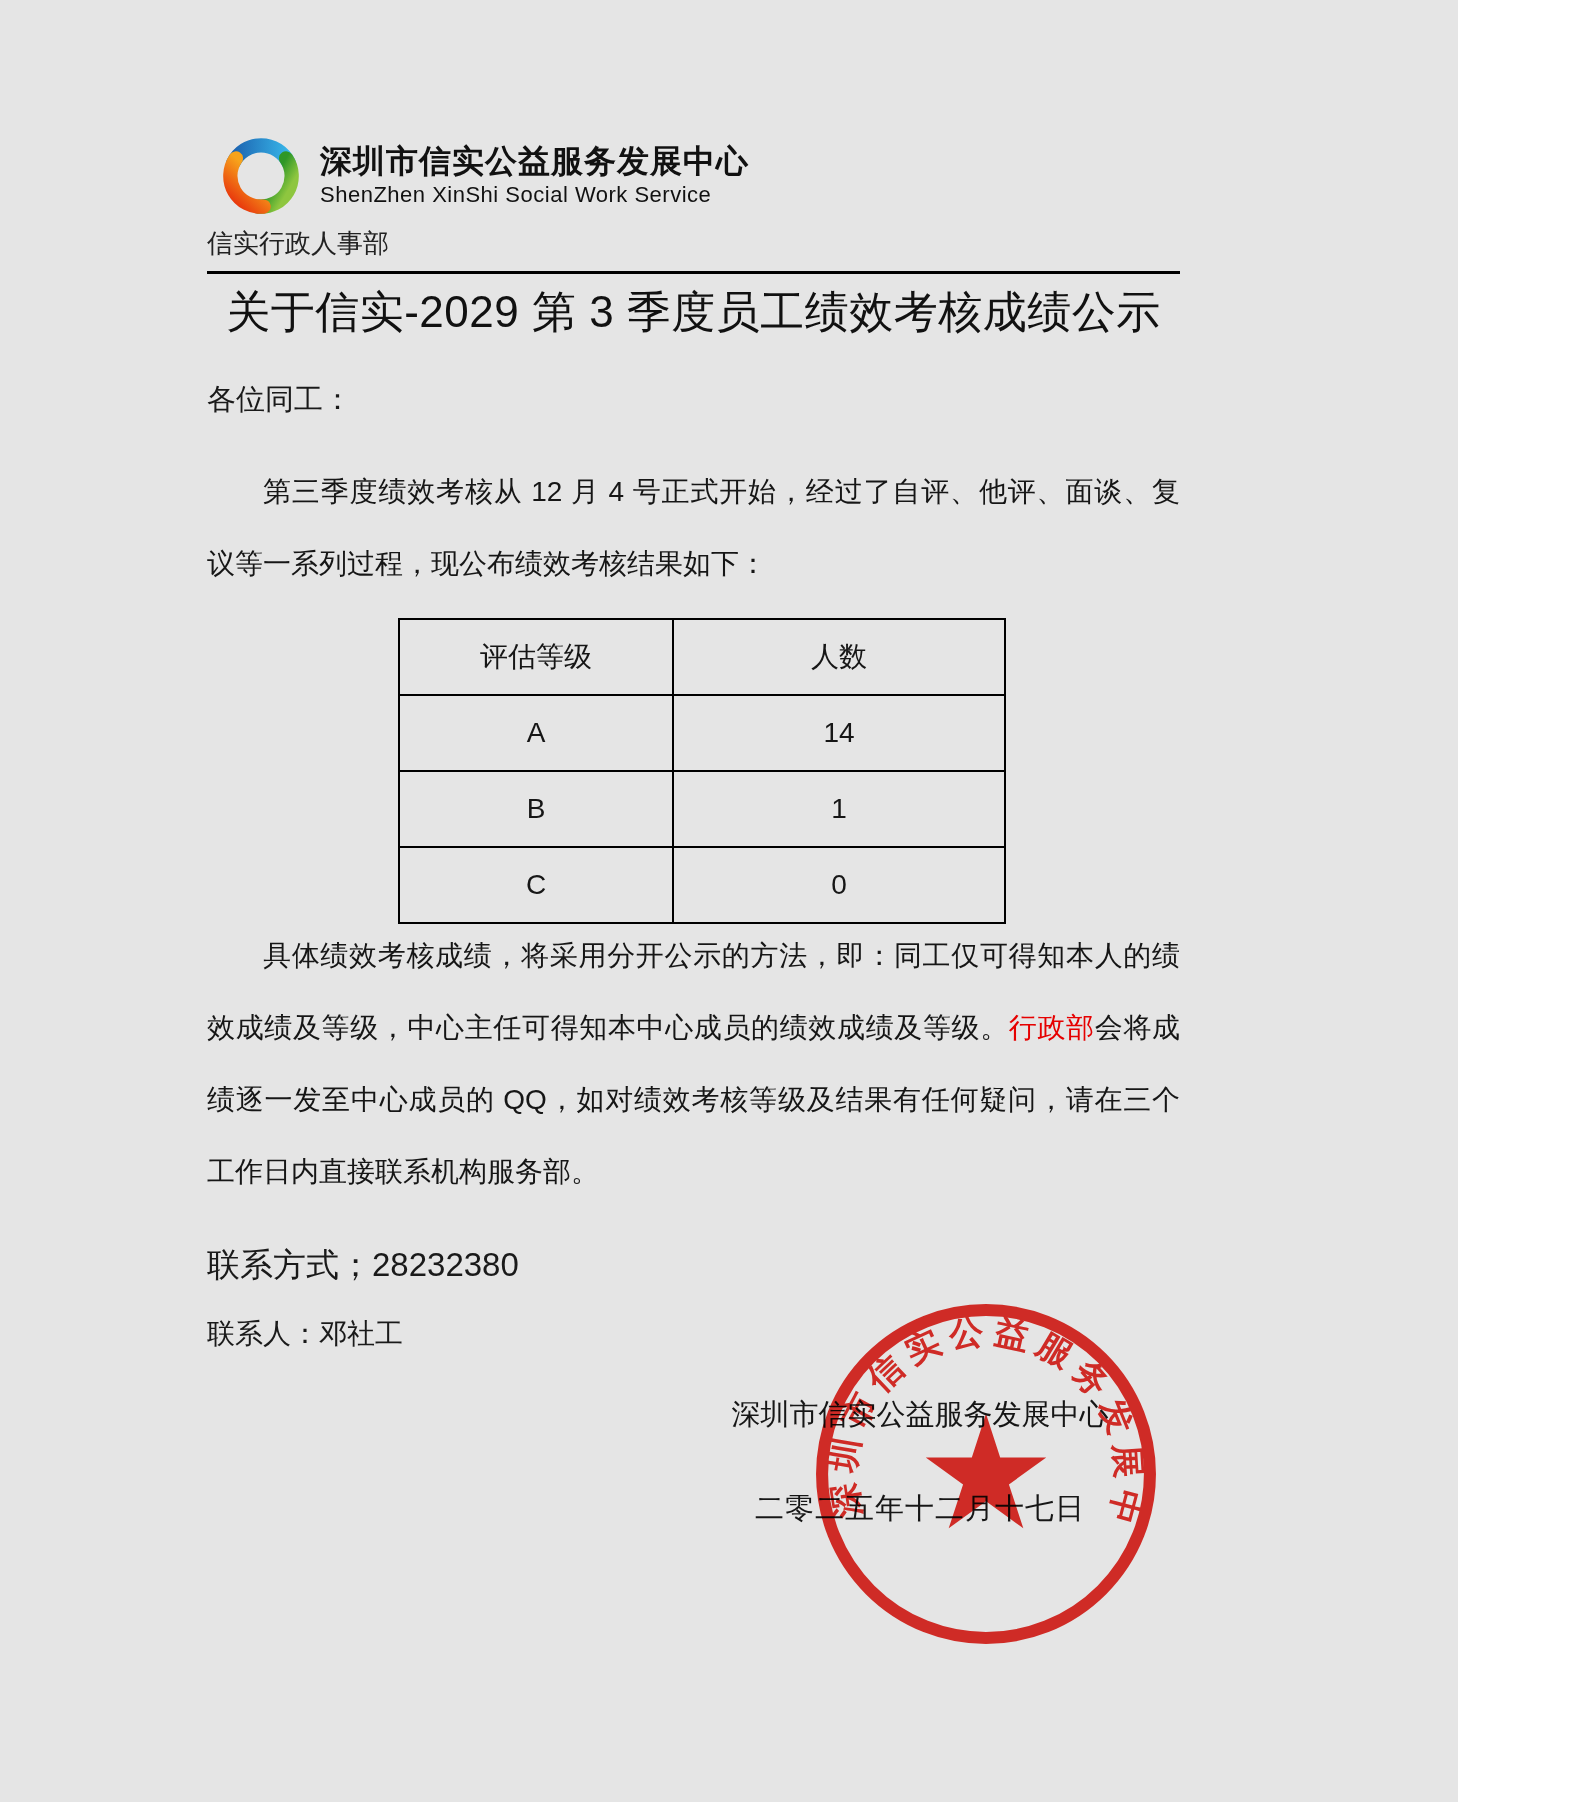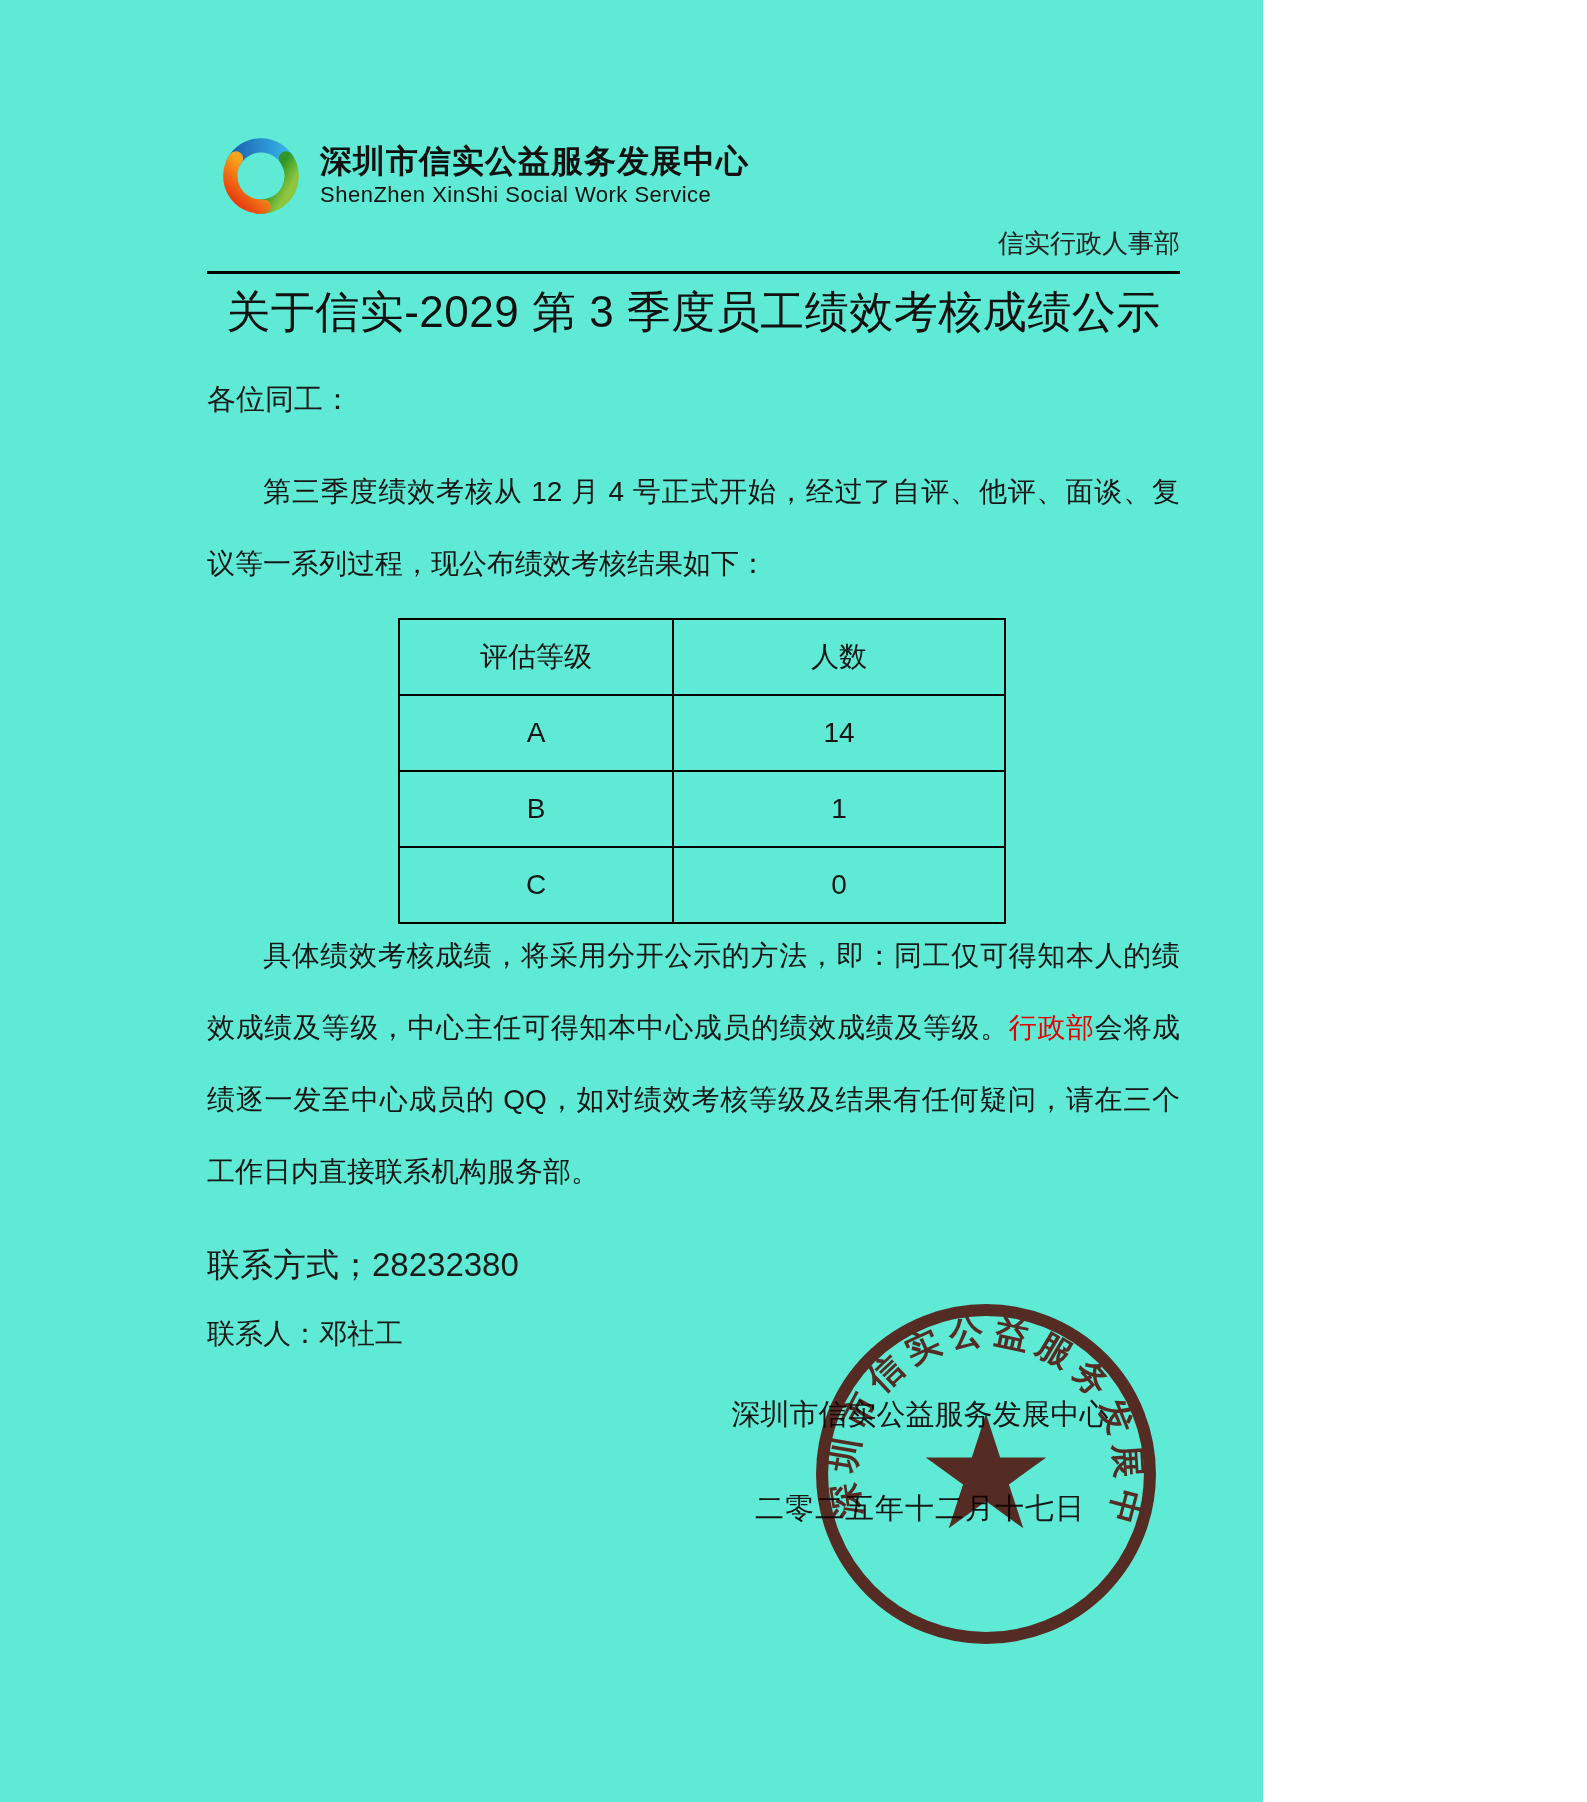--- a/index.html
+++ b/index.html
@@ -1,30 +1,30 @@
 <!DOCTYPE html>
 <html><head>
 <meta charset="utf-8">
 <style>
   html,body { margin:0; padding:0; background:#ffffff; }
   .page {
     position:relative;
-    width:1263px; height:1802px;
-    background:#5eead4;
+    width:1458px; height:1802px;
+    background:#e5e5e5;
     font-family:"Liberation Sans","DejaVu Sans",sans-serif;
     color:#1a1a1a;
     overflow:hidden;
   }
 
   
   .logo-svg { position:absolute; left:212px; top:126px; width:98px; height:100px; }
   .org-names { position:absolute; left:320px; top:142px; }
   .org-cn { font-size:32px; font-weight:bold; letter-spacing:1px; color:#111; line-height:38px; }
   .org-en { font-size:22px; font-weight:normal; color:#111; line-height:30px; letter-spacing:0.5px; }
-  .dept { position:absolute; left:207px; top:226px; width:973px; text-align:right;
+  .dept { position:absolute; left:207px; top:226px; width:973px; text-align:left;
           font-family:"Liberation Serif","DejaVu Serif",serif; font-size:26px; color:#222; }
   .rule { position:absolute; left:207px; top:271px; width:973px; height:3px; background:#000; }
 
   
   .doc-title { position:absolute; left:207px; top:286px; width:973px; text-align:center;
                font-size:44px; line-height:52px; font-weight:500; color:#111; letter-spacing:0.5px; }
 
   
   .salutation { position:absolute; left:207px; top:380px; font-size:29px; }
   .para { position:absolute; left:207px; width:973px; font-size:28px; line-height:72px;

